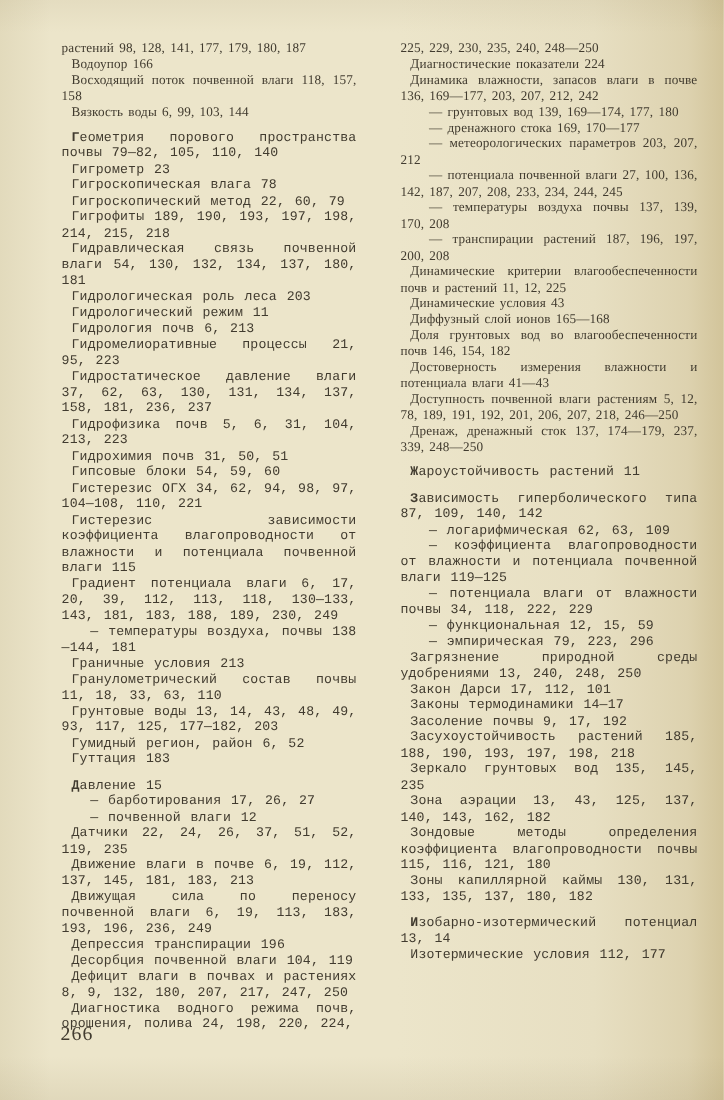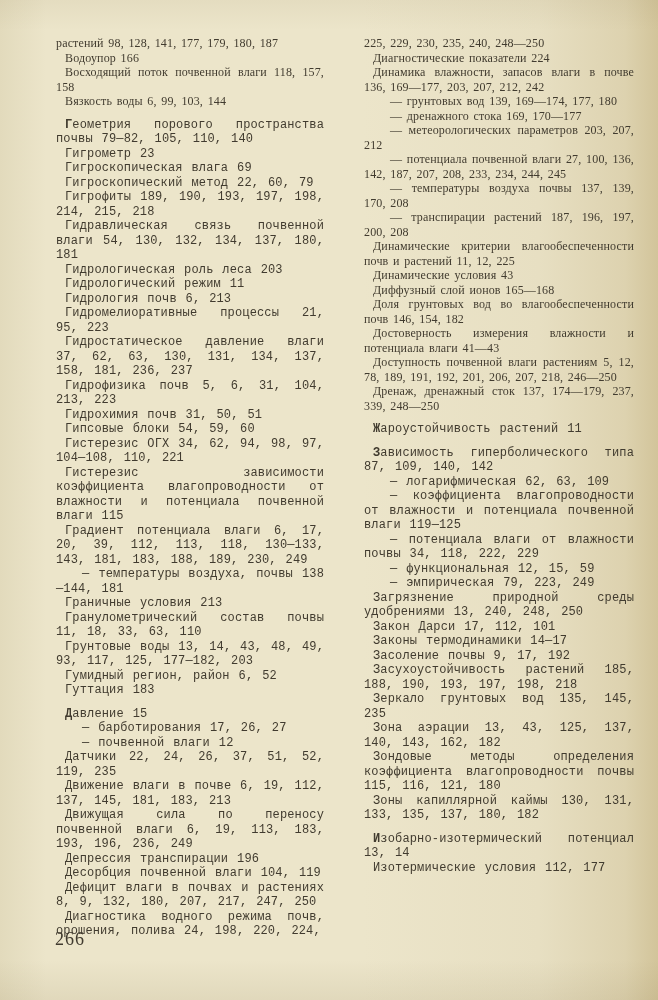--- a/index.html
+++ b/index.html
@@ -38,21 +38,21 @@
   <div class="col col-left">
       <div class="group">
         <p class="entry cont">растений 98, 128, 141, 177, 179, 180, 187</p>
         <p class="entry">Водоупор 166</p>
         <p class="entry">Восходящий поток почвенной влаги 118, 157, 158</p>
         <p class="entry">Вязкость воды 6, 99, 103, 144</p>
       </div>
       <div class="group">
         <p class="entry"><b class="lead">Г</b>еометрия порового пространства почвы 79—82, 105, 110, 140</p>
         <p class="entry">Гигрометр 23</p>
-        <p class="entry">Гигроскопическая влага 69</p>
+        <p class="entry">Гигроскопическая влага 78</p>
         <p class="entry">Гигроскопический метод 22, 60, 79</p>
         <p class="entry">Гигрофиты 189, 190, 193, 197, 198, 214, 215, 218</p>
         <p class="entry">Гидравлическая связь почвенной влаги 54, 130, 132, 134, 137, 180, 181</p>
         <p class="entry">Гидрологическая роль леса 203</p>
         <p class="entry">Гидрологический режим 11</p>
         <p class="entry">Гидрология почв 6, 213</p>
         <p class="entry">Гидромелиоративные процессы 21, 95, 223</p>
         <p class="entry">Гидростатическое давление влаги 37, 62, 63, 130, 131, 134, 137, 158, 181, 236, 237</p>
         <p class="entry">Гидрофизика почв 5, 6, 31, 104, 213, 223</p>
         <p class="entry">Гидрохимия почв 31, 50, 51</p>
@@ -101,21 +101,21 @@
       </div>
       <div class="group">
         <p class="entry"><b class="lead">Ж</b>ароустойчивость растений 11</p>
       </div>
       <div class="group">
         <p class="entry"><b class="lead">З</b>ависимость гиперболического типа 87, 109, 140, 142</p>
         <p class="entry sub">— логарифмическая 62, 63, 109</p>
         <p class="entry sub">— коэффициента влагопроводности от влажности и потенциала почвенной влаги 119—125</p>
         <p class="entry sub">— потенциала влаги от влажности почвы 34, 118, 222, 229</p>
         <p class="entry sub">— функциональная 12, 15, 59</p>
-        <p class="entry sub">— эмпирическая 79, 223, 249</p>
+        <p class="entry sub">— эмпирическая 79, 223, 296</p>
         <p class="entry">Загрязнение природной среды удобрениями 13, 240, 248, 250</p>
         <p class="entry">Закон Дарси 17, 112, 101</p>
         <p class="entry">Законы термодинамики 14—17</p>
         <p class="entry">Засоление почвы 9, 17, 192</p>
         <p class="entry">Засухоустойчивость растений 185, 188, 190, 193, 197, 198, 218</p>
         <p class="entry">Зеркало грунтовых вод 135, 145, 235</p>
         <p class="entry">Зона аэрации 13, 43, 125, 137, 140, 143, 162, 182</p>
         <p class="entry">Зондовые методы определения коэффициента влагопроводности почвы 115, 116, 121, 180</p>
         <p class="entry">Зоны капиллярной каймы 130, 131, 133, 135, 137, 180, 182</p>
       </div>

